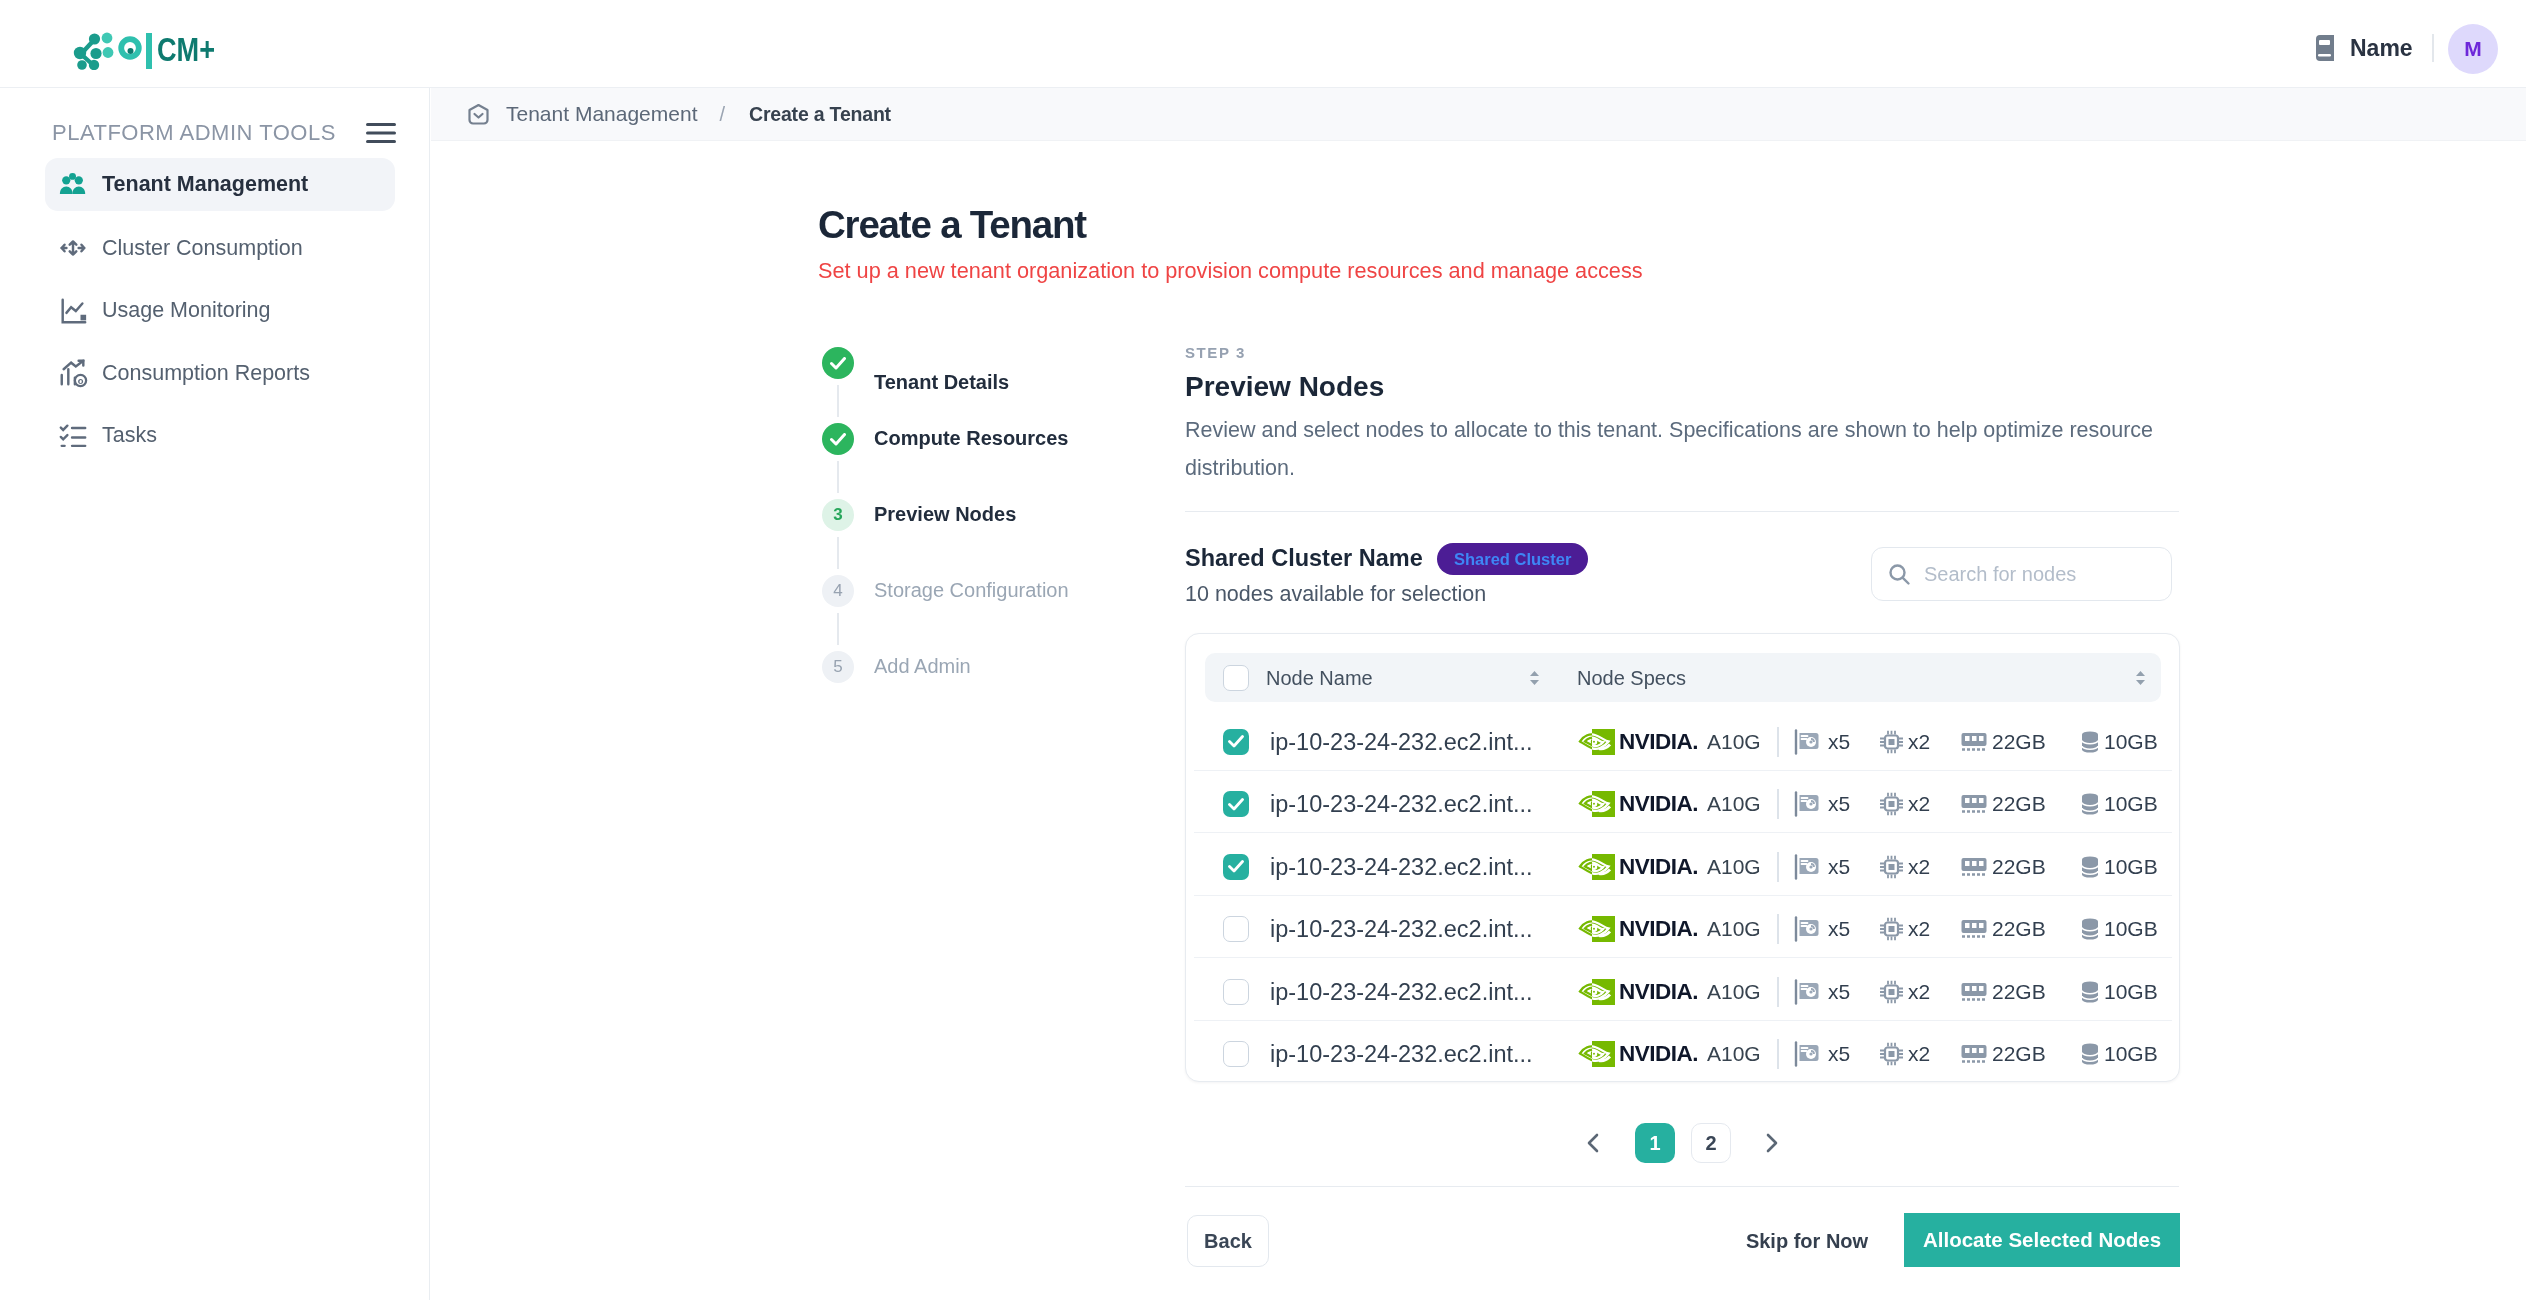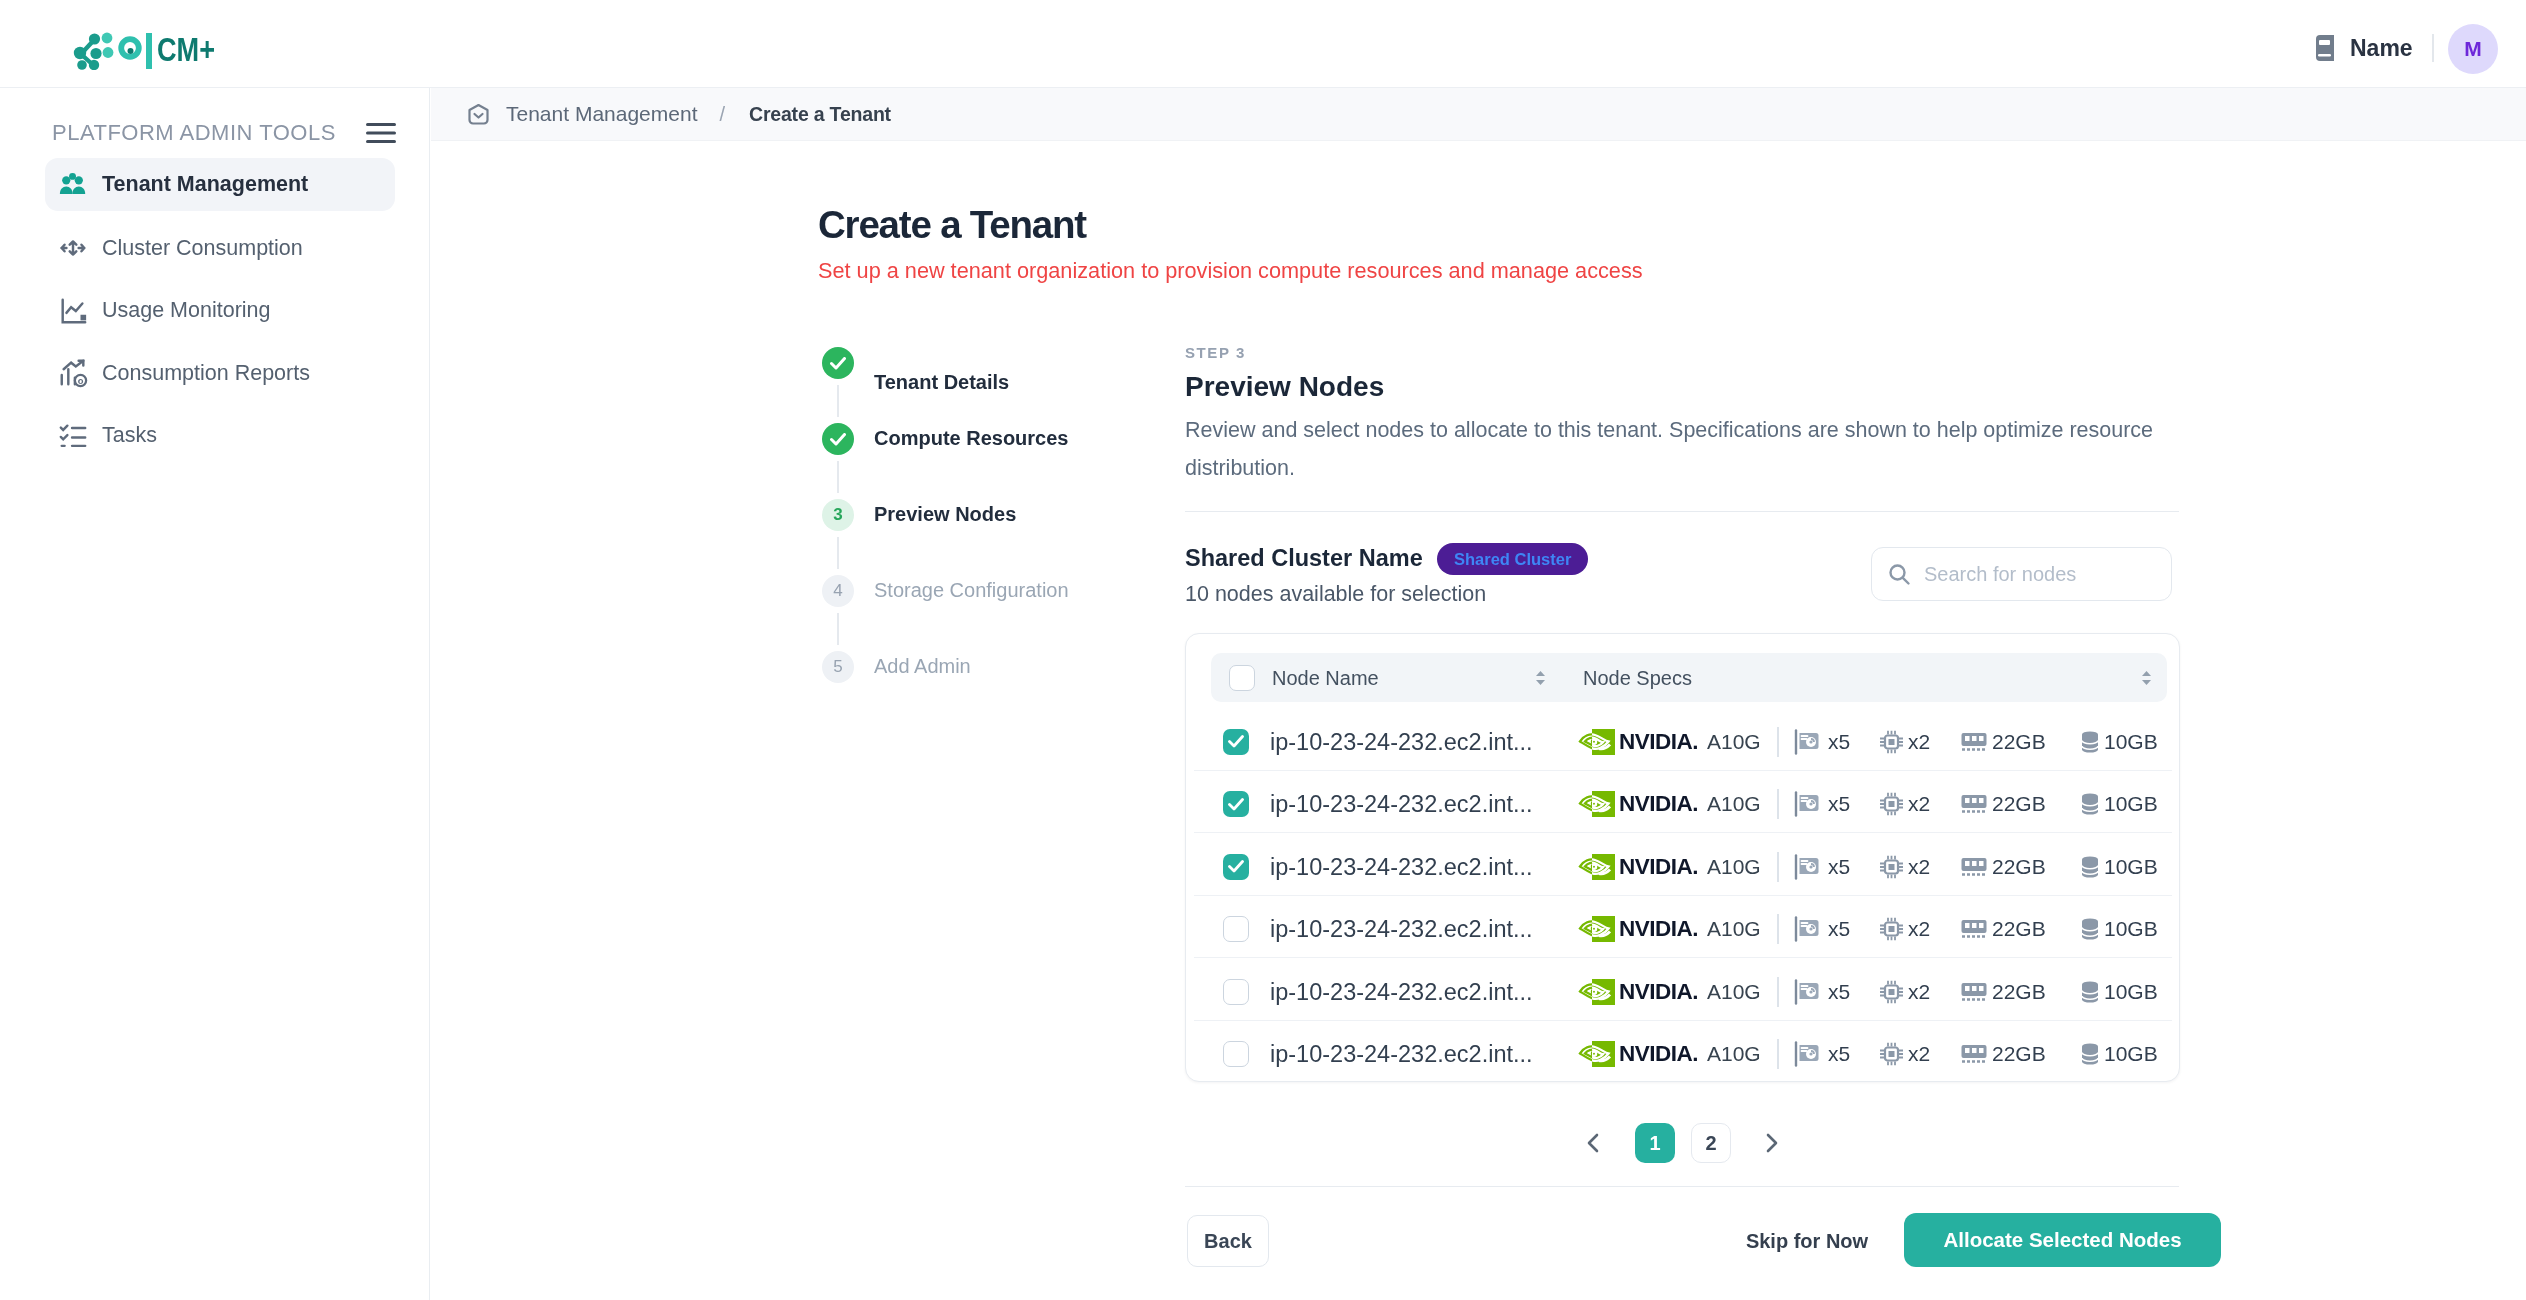--- a/index.html
+++ b/index.html
@@ -30,21 +30,21 @@
   .stepline { position:absolute; left:837px; width:2px; background:#e5e9ee; }
   .steplabel { position:absolute; left:874px; font-size:20px; white-space:nowrap; }
   .done { background:#2cb55e; }
   .cur  { background:#def3e7; color:#27a65b; }
   .todo { background:#eef1f5; color:#97a2b0; }
   .lbl-strong { font-weight:700; color:#222d3d; }
   .lbl-dim { font-weight:400; color:#9aa6b4; }
   
   #tbl { position:absolute; left:1185px; top:633px; width:995px; height:449px;
     border:1.5px solid #e7ebf0; border-radius:14px; background:#fff; box-shadow:0 1px 3px rgba(16,24,40,0.05); }
-  .thead { position:absolute; left:25px; top:19px; width:956px; height:49px; background:#f2f5f8;
+  .thead { position:absolute; left:19px; top:19px; width:956px; height:49px; background:#f2f5f8;
     border-radius:10px; }
   .row { position:absolute; left:0; width:995px; height:63px; }
   .rowsep { position:absolute; left:8px; width:978px; height:1px; background:#eef1f5; }
   .cb { position:absolute; width:26px; height:26px; border-radius:7px; }
   .cb.off { background:#fff; border:1.5px solid #ccd5df; }
   .cb.on  { background:#26b0a0; }
   .ctr { top:50%; transform:translateY(-50%); }
   .spectext { font-size:21px; color:#323f4f; font-weight:500; }
   
   .r-cb   { left:37px; }
@@ -525,15 +525,15 @@
     </svg>
     <div class="pgbox" style="left:1635px;background:#26b0a0;color:#fff">1</div>
     <div class="pgbox" style="left:1691px;background:#fff;border:1.5px solid #e5e9ef;color:#3a4656">2</div>
     <svg class="abs" style="left:1765px;top:1133px" width="14" height="20" viewBox="0 0 14 20">
       <path d="M3 2 L11 10 L3 18" fill="none" stroke="#5b6775" stroke-width="2.6" stroke-linecap="round" stroke-linejoin="round"></path>
     </svg>
 
     <div class="abs" style="left:1185px;top:1186px;width:994px;height:1px;background:#e7ebf0"></div>
     <div class="btn" style="left:1187px;top:1215px;width:82px;height:52px;border:1.5px solid #e3e8ee;border-radius:10px;background:#fff;font-size:20px;color:#3a4656">Back</div>
     <div class="btn" style="left:1745px;top:1215px;width:124px;height:52px;font-size:20px;color:#343f4e">Skip for Now</div>
-    <div class="btn" style="left:1904px;top:1213px;width:317px;height:54px;border-radius:12px;background:#26b0a0;font-size:20.5px;color:#fff">Allocate Selected Nodes</div>
+    <div class="btn" style="left:1904px;top:1213px;width:276px;height:54px;border-radius:0;background:#26b0a0;font-size:20.5px;color:#fff">Allocate Selected Nodes</div>
   </div>
 </div>
 
 </body></html>

